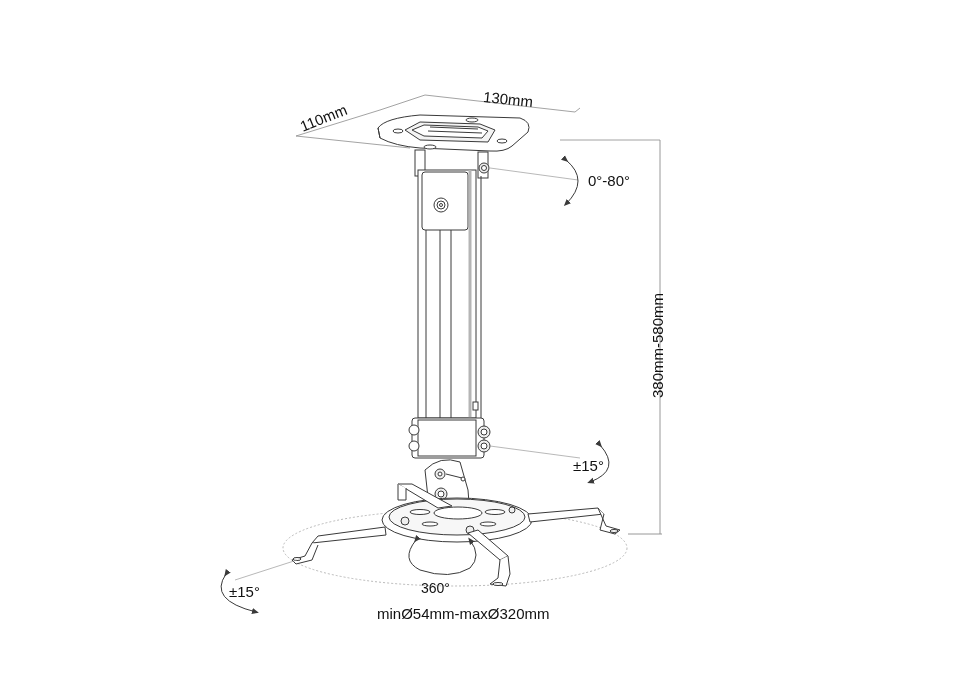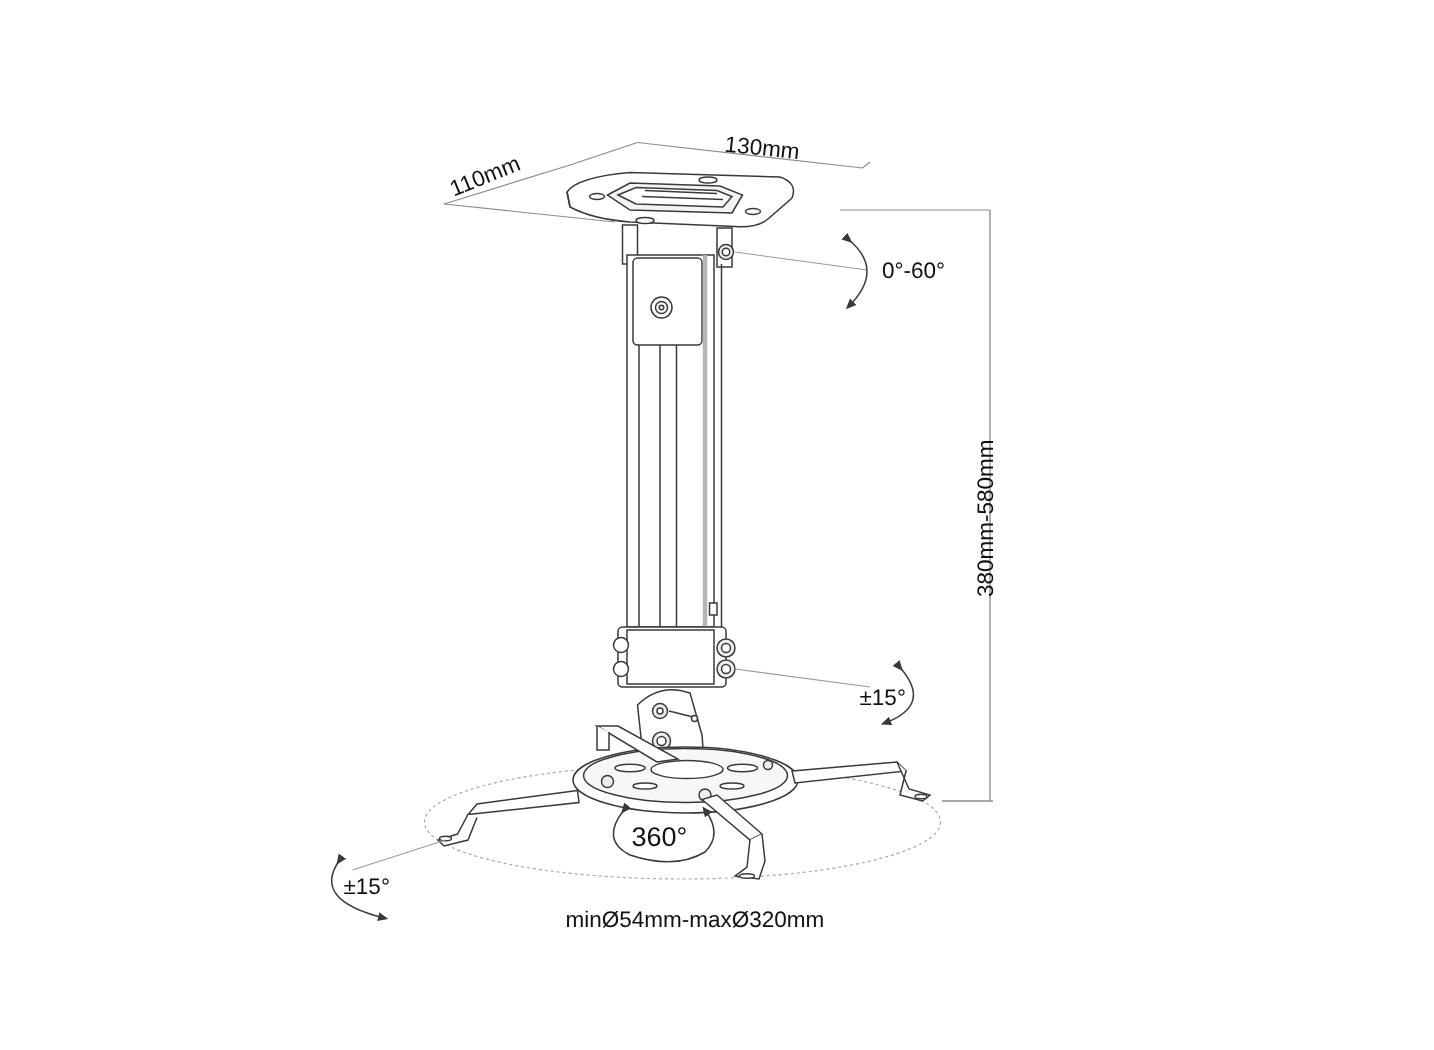--- a/index.html
+++ b/index.html
@@ -27,21 +27,21 @@
       color: #111111;
       font-size: 15px;
       white-space: nowrap;
       line-height: 1;
     }
     .lbl-130 { left: 484px; top: 89px; transform: rotate(6deg); transform-origin: left top; }
     .lbl-110 { left: 298px; top: 120px; transform: rotate(-22deg); transform-origin: left top; }
     .lbl-tilt { left: 588px; top: 173px; }
     .lbl-height { left: 650px; top: 398px; transform: rotate(-90deg); transform-origin: left top; }
     .lbl-pm15-right { left: 573px; top: 458px; }
-    .lbl-360 { left: 421px; top: 549px; font-size: 18px; }
+    .lbl-360 { left: 421px; top: 581px; font-size: 14px; }
     .lbl-pm15-left { left: 229px; top: 584px; }
     .lbl-range { left: 377px; top: 606px; }
   </style>
 </head>
 <body>
 
 <div class="canvas">
   <svg width="956" height="700" viewBox="0 0 956 700" xmlns="http://www.w3.org/2000/svg">
     <defs>
       <marker id="arr" markerWidth="8" markerHeight="8" refX="4" refY="4" orient="auto">
@@ -166,19 +166,19 @@
     </g>
 
     <g stroke="#8c8c8c" stroke-width="0.9">
       <line x1="660" y1="140" x2="660" y2="534"></line>
       <line x1="628" y1="534" x2="662" y2="534"></line>
     </g>
   </svg>
 
   <span class="label lbl-130">130mm</span>
   <span class="label lbl-110">110mm</span>
-  <span class="label lbl-tilt">0°-60°</span>
+  <span class="label lbl-tilt">0°-80°</span>
   <span class="label lbl-height">380mm-580mm</span>
   <span class="label lbl-pm15-right">±15°</span>
   <span class="label lbl-360">360°</span>
   <span class="label lbl-pm15-left">±15°</span>
   <span class="label lbl-range">minØ54mm-maxØ320mm</span>
 </div>
 
 </body></html>

